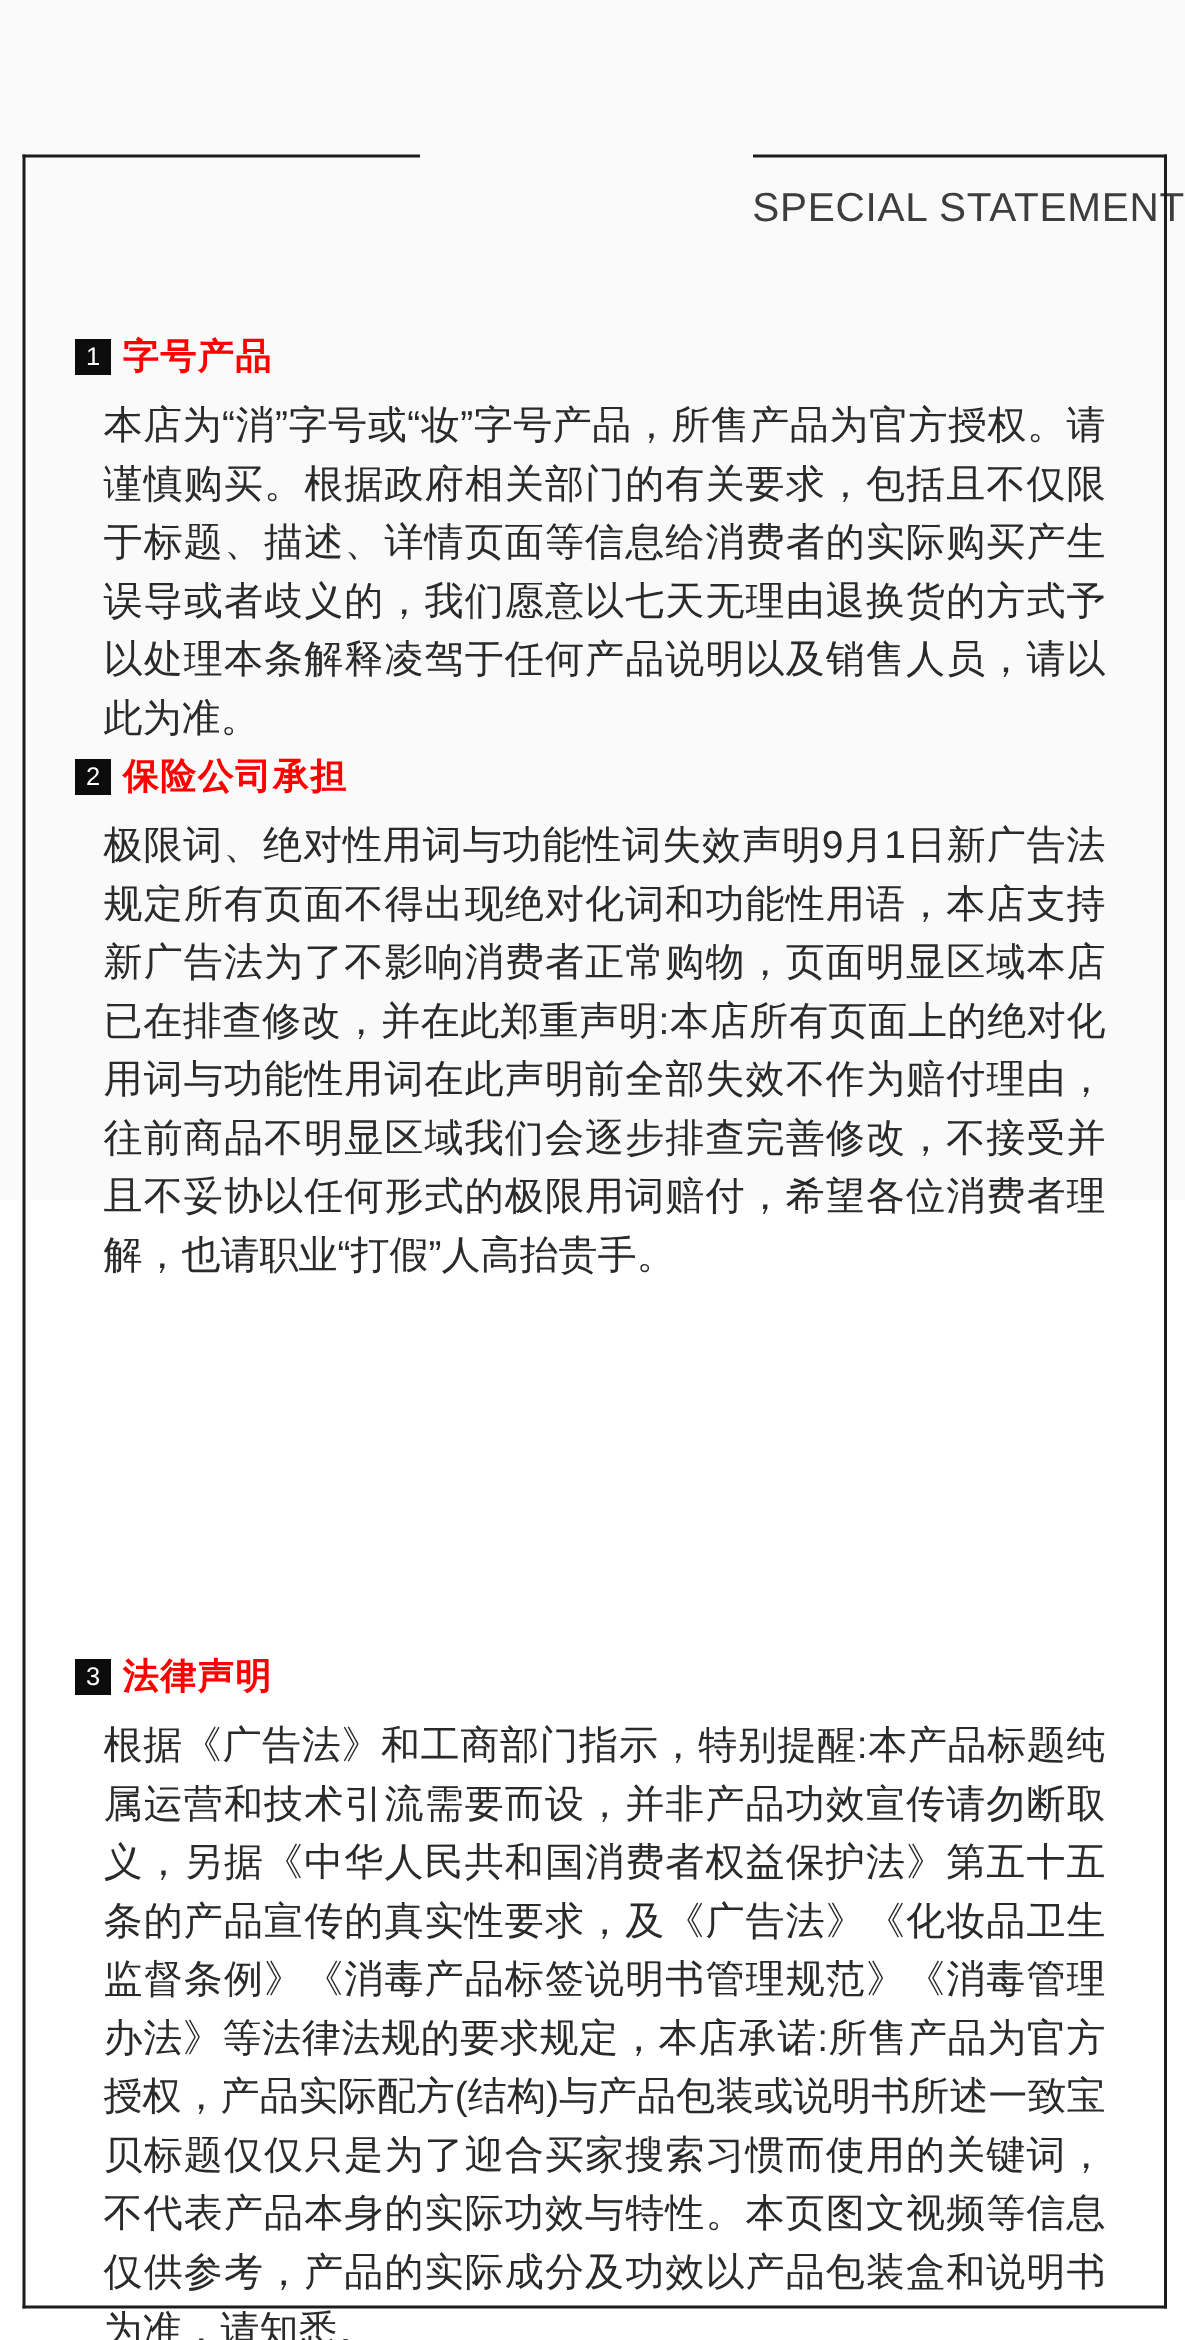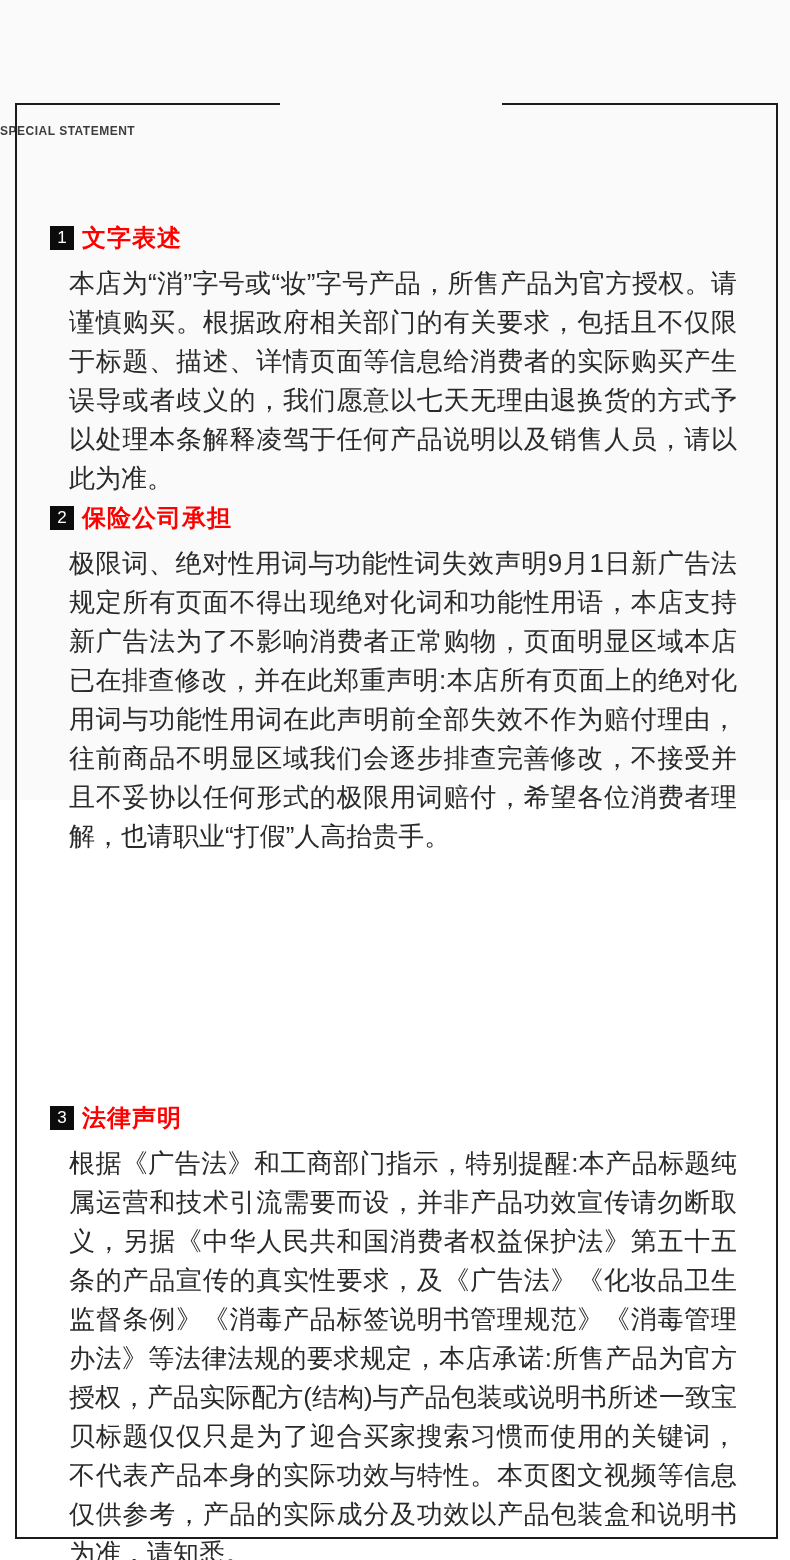--- a/index.html
+++ b/index.html
@@ -22,22 +22,22 @@
   .topline.left  { left:15px;  width:265px; }
   .topline.right { left:502px; width:276px; }
   .main-title {
     position:absolute; top:60px; left:0; width:100%;
     text-align:center;
     font-size:50px; font-weight:900; line-height:1;
     letter-spacing:1px; color:#131313;
   }
   .sub-title {
     position:absolute; top:125px; left:0; width:100%;
-    text-align:left;
-    font-size:12px; font-weight:700; line-height:1;
+    text-align:right;
+    font-size:27px; font-weight:400; line-height:1;
     letter-spacing:0.5px; color:#3d3d3d;
   }
   .section { position:absolute; left:50px; width:687px; }
   .section.s1 { top:226px; }
   .section.s2 { top:506px; }
   .section.s3 { top:1106px; }
   .sec-head { display:flex; align-items:center; }
   .badge {
     width:24px; height:24px; flex:0 0 24px;
     background:#0c0c0c; color:#ffffff;
@@ -64,21 +64,21 @@
 
   <div class="sub-title">SPECIAL STATEMENT</div>
 
   <div class="topline left"></div>
   <div class="topline right"></div>
   <div class="frame"></div>
 
   <div class="section s1">
     <div class="sec-head">
       <span class="badge">1</span>
-      <span class="sec-title">文字表述</span>
+      <span class="sec-title">字号产品</span>
     </div>
     <div class="sec-body">
       <p>本店为“消”字号或“妆”字号产品，所售产品为官方授权。请谨慎购买。根据政府相关部门的有关要求，包括且不仅限于标题、描述、详情页面等信息给消费者的实际购买产生误导或者歧义的，我们愿意以七天无理由退换货的方式予以处理本条解释凌驾于任何产品说明以及销售人员，请以此为准。</p>
     </div>
   </div>
 
   <div class="section s2">
     <div class="sec-head">
       <span class="badge">2</span>
       <span class="sec-title">保险公司承担</span>

